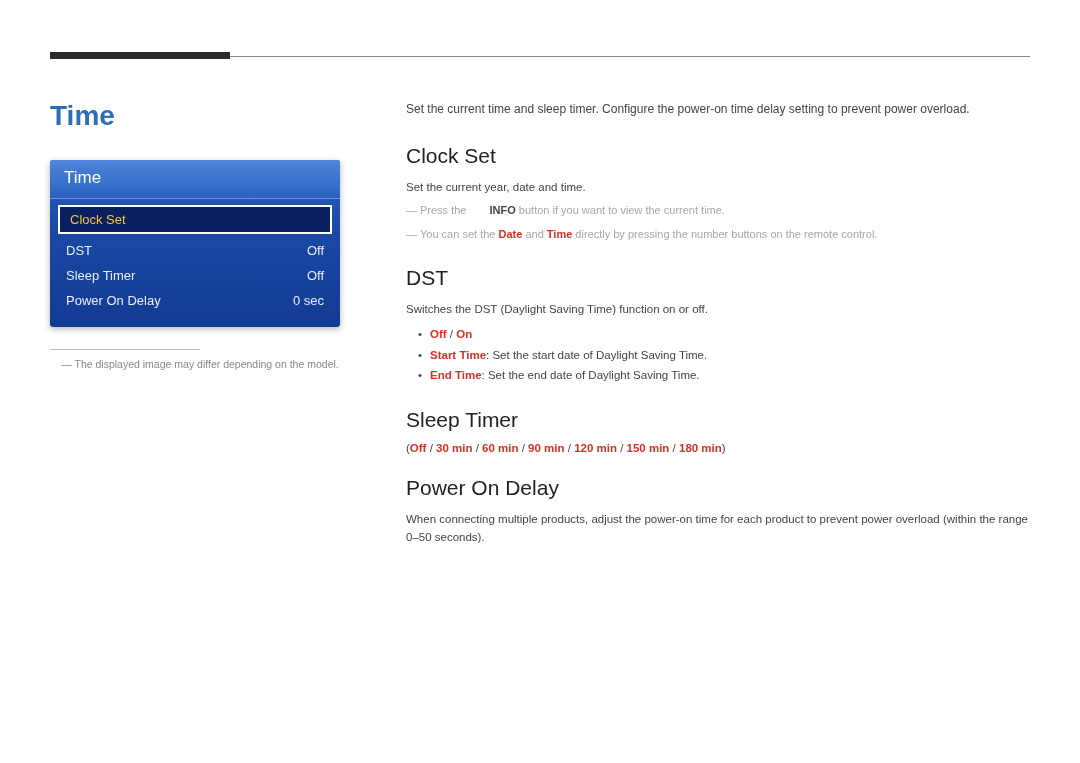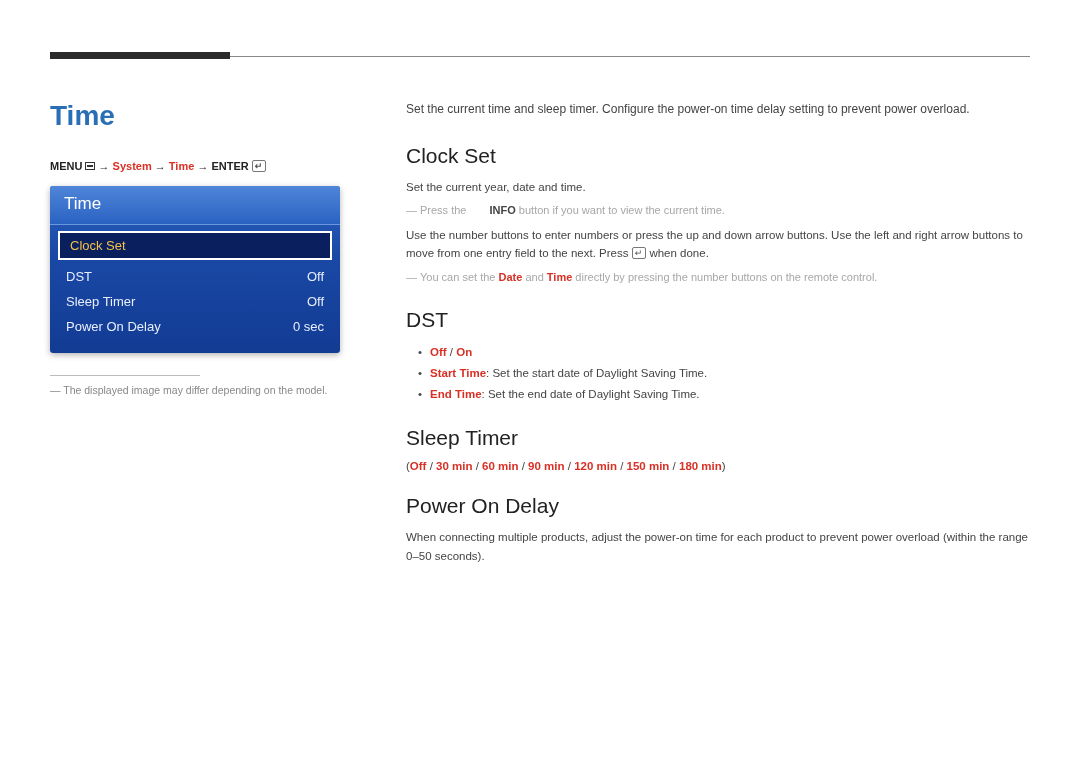--- a/index.html
+++ b/index.html
@@ -83,20 +83,21 @@
     font-weight: 500;
   }
   .left-divider {
     width: 150px;
     border-top: 1px solid #bbb;
     margin: 22px 0 8px 0;
   }
   .footnote {
     font-size: 10.5px;
     color: #888;
+    text-align: center;
   }
   .intro {
     font-size: 12px;
     color: #444;
     margin-bottom: 26px;
     line-height: 1.5;
   }
   h2.section {
     font-size: 21px;
     font-weight: 400;
@@ -185,31 +186,20 @@
 </head>
 <body>
 
 <div class="topbar"></div>
 <div class="topbar-accent"></div>
 
 <div class="cols">
   <div class="left">
     <h1 class="page-title">Time</h1>
 
-    <div class="breadcrumb">
-      <span>MENU</span>
-      <span class="menu-icon-sq"></span>
-      <span>→</span>
-      <span class="red">System</span>
-      <span>→</span>
-      <span class="red">Time</span>
-      <span>→</span>
-      <span>ENTER</span>
-      <span class="enter-icon">↵</span>
-    </div>
 
     <div class="osd">
       <div class="osd-header">Time</div>
       <div class="osd-item selected">
         <span>Clock Set</span>
         <span></span>
       </div>
       <div class="osd-item">
         <span>DST</span>
         <span>Off</span>
@@ -232,30 +222,28 @@
 
   <div class="right">
     <div class="intro">Set the current time and sleep timer. Configure the power-on time delay setting to prevent power overload.</div>
 
     <div class="section-block">
       <h2 class="section">Clock Set</h2>
       <div class="bodytext">Set the current year, date and time.</div>
       <div class="tipline">
         <span>Press the </span><span class="bold">INFO</span><span> button if you want to view the current time.</span>
       </div>
-      <div class="bodytext">
-        <span>Use the number buttons to enter numbers or press the up and down arrow buttons. Use the left and right arrow buttons to move from one entry field to the next. Press </span><span class="enter-icon">↵</span><span> when done.</span>
-      </div>
       <div class="tipline">
         <span>You can set the </span><span class="redb">Date</span><span> and </span><span class="redb">Time</span><span> directly by pressing the number buttons on the remote control.</span>
       </div>
     </div>
 
     <div class="section-block">
       <h2 class="section">DST</h2>
+      <div class="bodytext">Switches the DST (Daylight Saving Time) function on or off.</div>
       <ul class="bullets">
         <li><span class="redb">Off</span><span> / </span><span class="redb">On</span></li>
         <li><span class="redb">Start Time</span><span>: Set the start date of Daylight Saving Time.</span></li>
         <li><span class="redb">End Time</span><span>: Set the end date of Daylight Saving Time.</span></li>
       </ul>
     </div>
 
     <div class="section-block">
       <h2 class="section">Sleep Timer</h2>
       <div class="optline">

